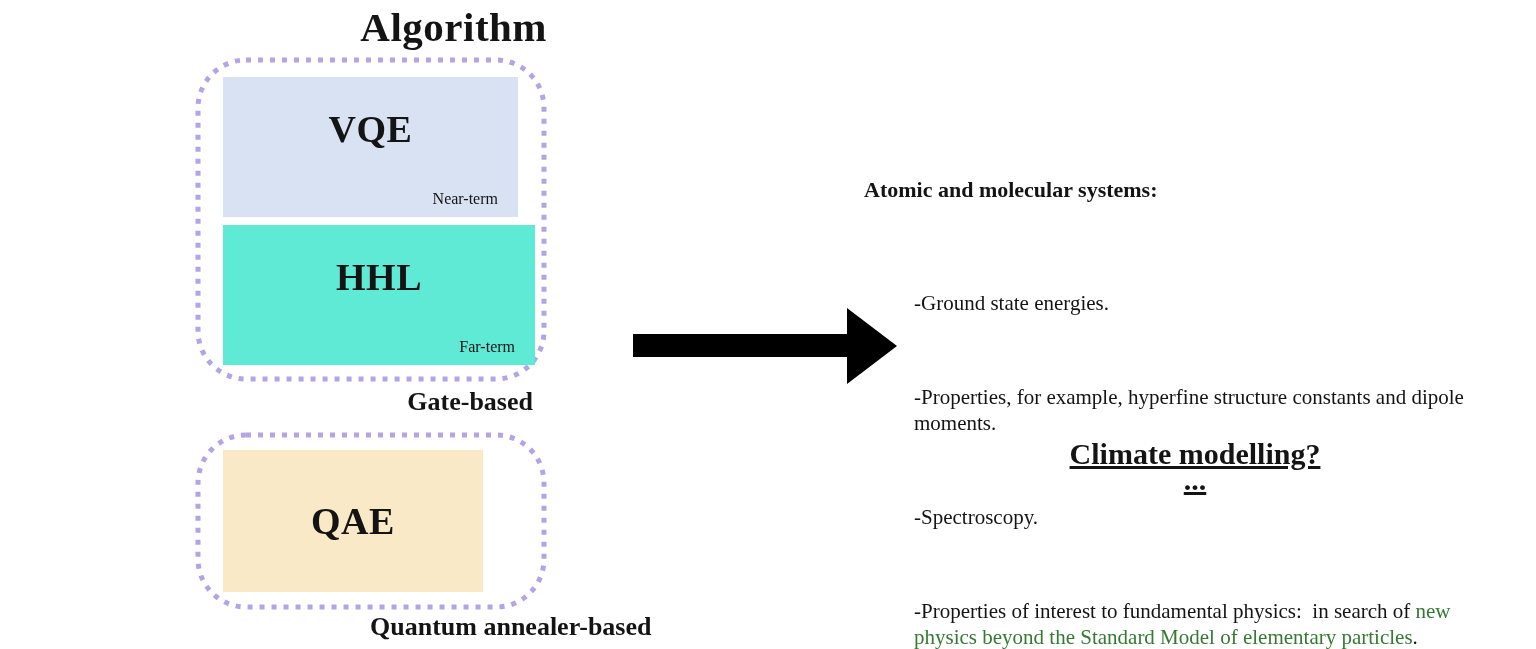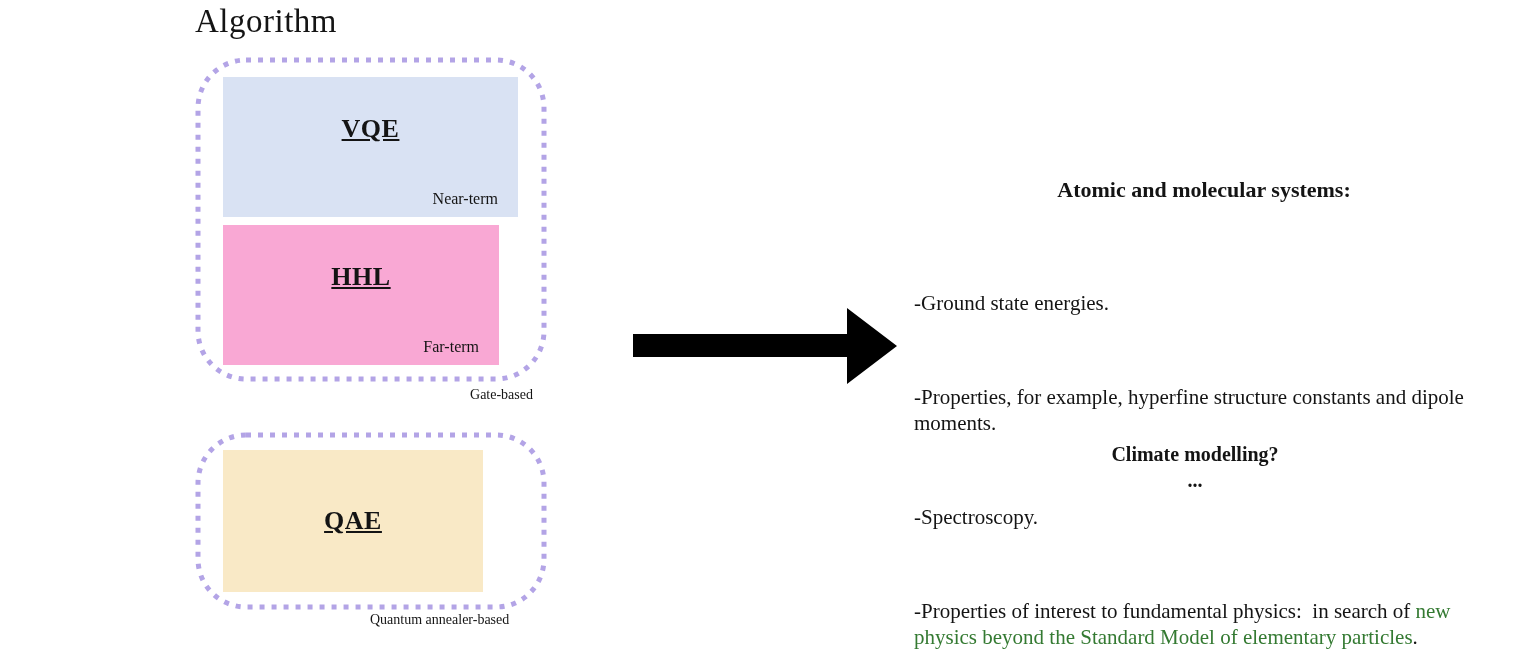--- a/index.html
+++ b/index.html
@@ -6,65 +6,65 @@
   .canvas{
     position:relative;
     width:1536px;height:649px;
     background:#ffffff;
     font-family:"Liberation Serif", serif;
     color:#141414;
     overflow:hidden;
   }
   .col-title{
     position:absolute;
-    font-size:33px;font-weight:400;
-    text-align:left;
+    font-size:41px;font-weight:700;
+    text-align:right;
     letter-spacing:0.5px;
   }
   .algo-title{left:195px;top:3px;width:352px;}
   .problem-title{left:900px;top:3px;width:426px;}
 
   .group{position:absolute;}
   .group-gate{left:195px;top:57px;width:352px;height:325px;}
   .group-annealer{left:195px;top:432px;width:352px;height:178px;}
   .dotted{position:absolute;left:0;top:0;}
   .dotted rect{fill:none;stroke:#b3a4e6;stroke-width:5px;stroke-dasharray:5 7;}
 
   .algo-box{
     position:absolute;
     display:flex;align-items:center;justify-content:center;
   }
   .box-vqe{left:28px;top:20px;width:295px;height:140px;background:#d9e2f3;padding-bottom:36px;box-sizing:border-box;}
-  .box-hhl{left:28px;top:168px;width:276px;height:140px;background:#f9a8d4;padding-bottom:36px;box-sizing:border-box;}
+  .box-hhl{left:28px;top:168px;width:312px;height:140px;background:#5eead4;padding-bottom:36px;box-sizing:border-box;}
   .box-qae{left:28px;top:18px;width:260px;height:142px;background:#f9e9c6;}
-  .box-name{font-size:26px;font-weight:700;letter-spacing:0.5px;text-decoration:underline;}
+  .box-name{font-size:38px;font-weight:700;letter-spacing:0.5px;}
   .term{position:absolute;right:20px;bottom:9px;font-size:16px;font-weight:400;}
 
-  .group-label{position:absolute;font-size:14px;}
+  .group-label{position:absolute;font-size:26px;font-weight:bold;}
   .gate-label{left:195px;top:387px;width:338px;text-align:right;}
   .annealer-label{left:370px;top:612px;}
 
   .arrow-svg{position:absolute;left:633px;top:308px;}
   .arrow-svg polygon{fill:#000000;}
 
   .problem-subtitle{
-    position:absolute;left:915px;top:177px;width:578px;
-    text-align:center;font-size:22px;font-weight:700;
+    position:absolute;left:864px;top:177px;width:578px;
+    text-align:left;font-size:22px;font-weight:700;
   }
   .problem-body{
     position:absolute;left:906px;top:230px;width:580px;
     font-size:21px;line-height:26px;
     white-space:pre-wrap;
   }
   .problem-body p{margin:8px;}
   .green{color:#347a32;}
   .blue{color:#3356ae;}
   .problem-extras{
     position:absolute;left:906px;top:441px;width:578px;
-    text-align:center;font-size:20px;font-weight:700;line-height:26px;
+    text-align:center;font-size:30px;font-weight:700;line-height:26px;text-decoration:underline;
   }
 </style>
 </head>
 <body>
 
 <div class="canvas">
 
   <div class="col-title algo-title">Algorithm</div>
 
   <div class="group group-gate">

